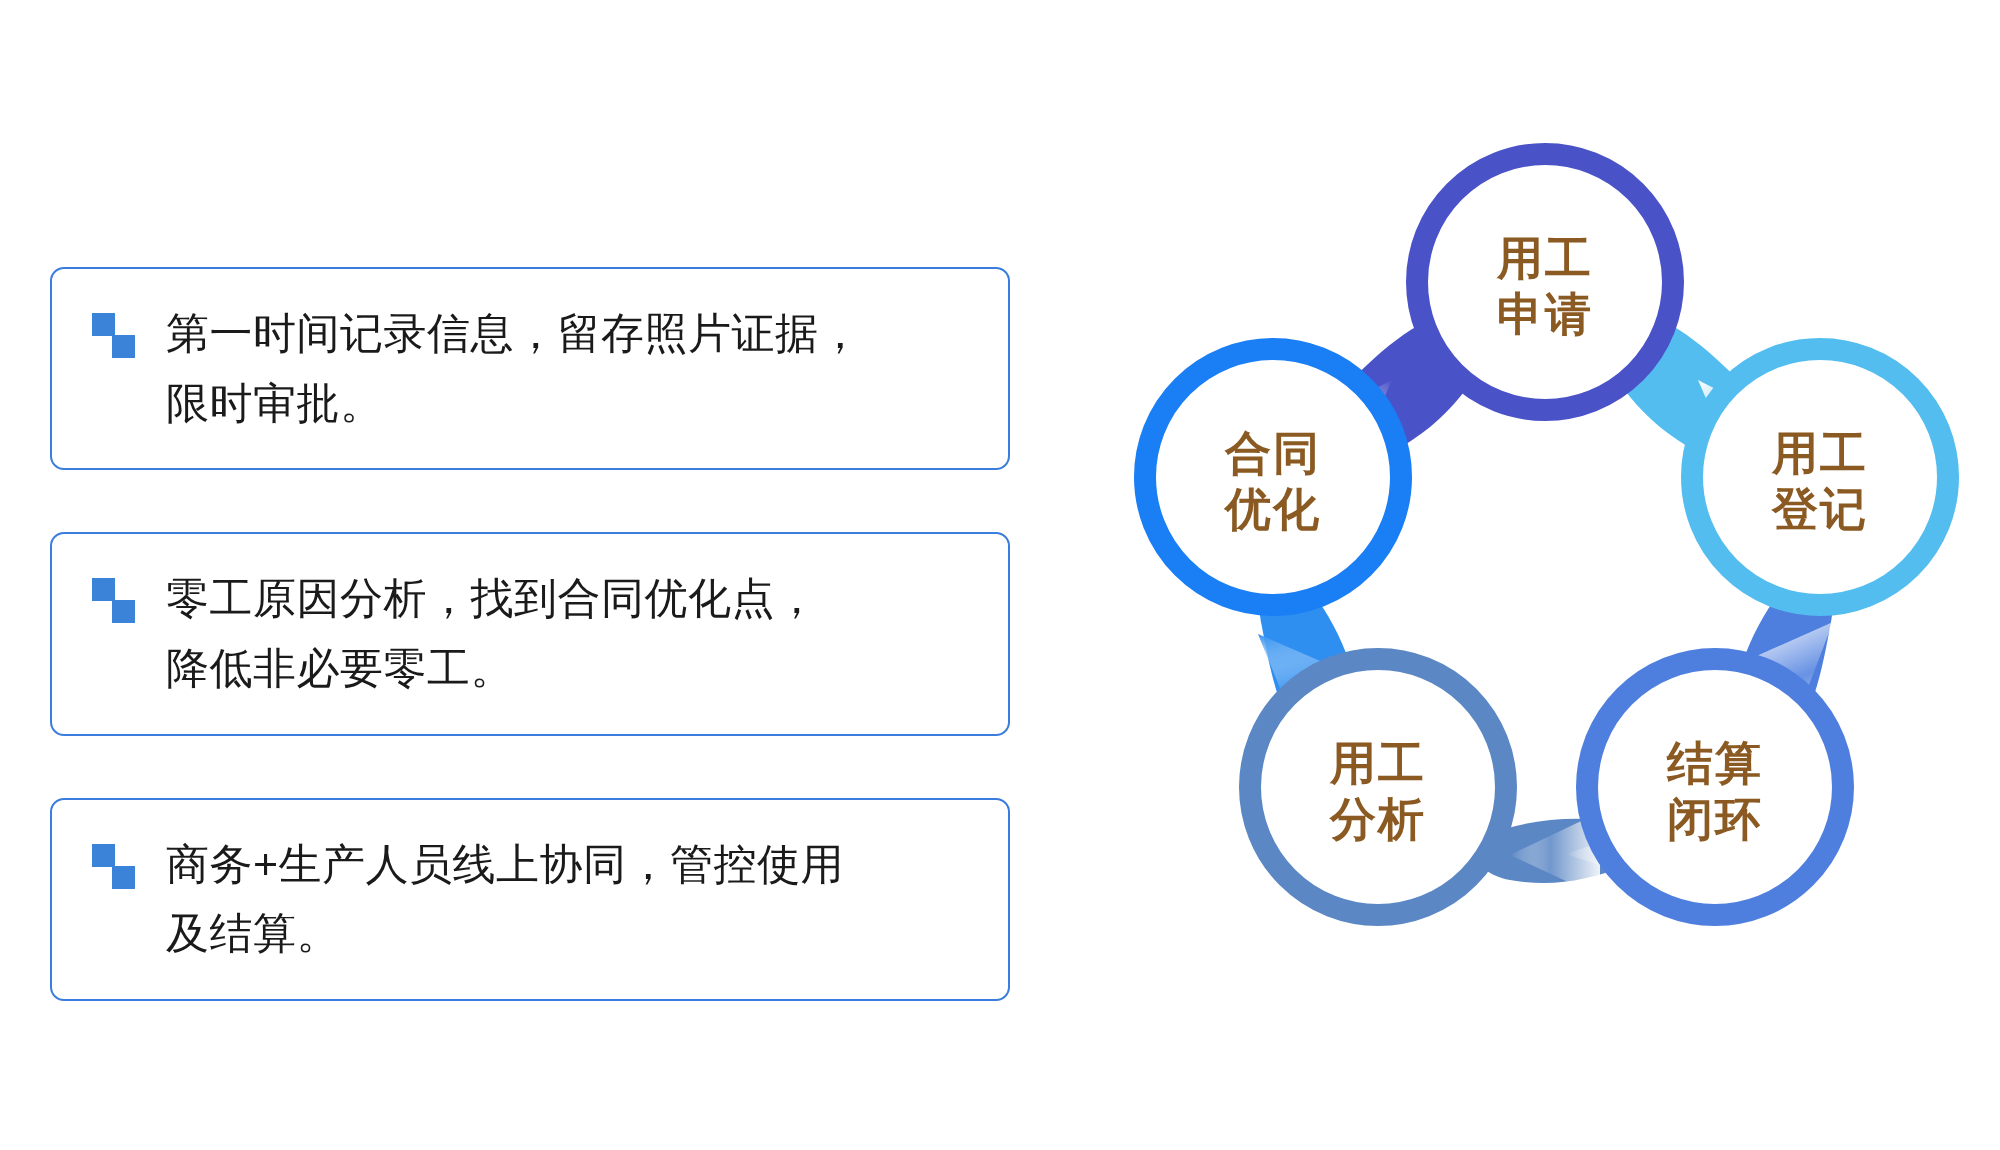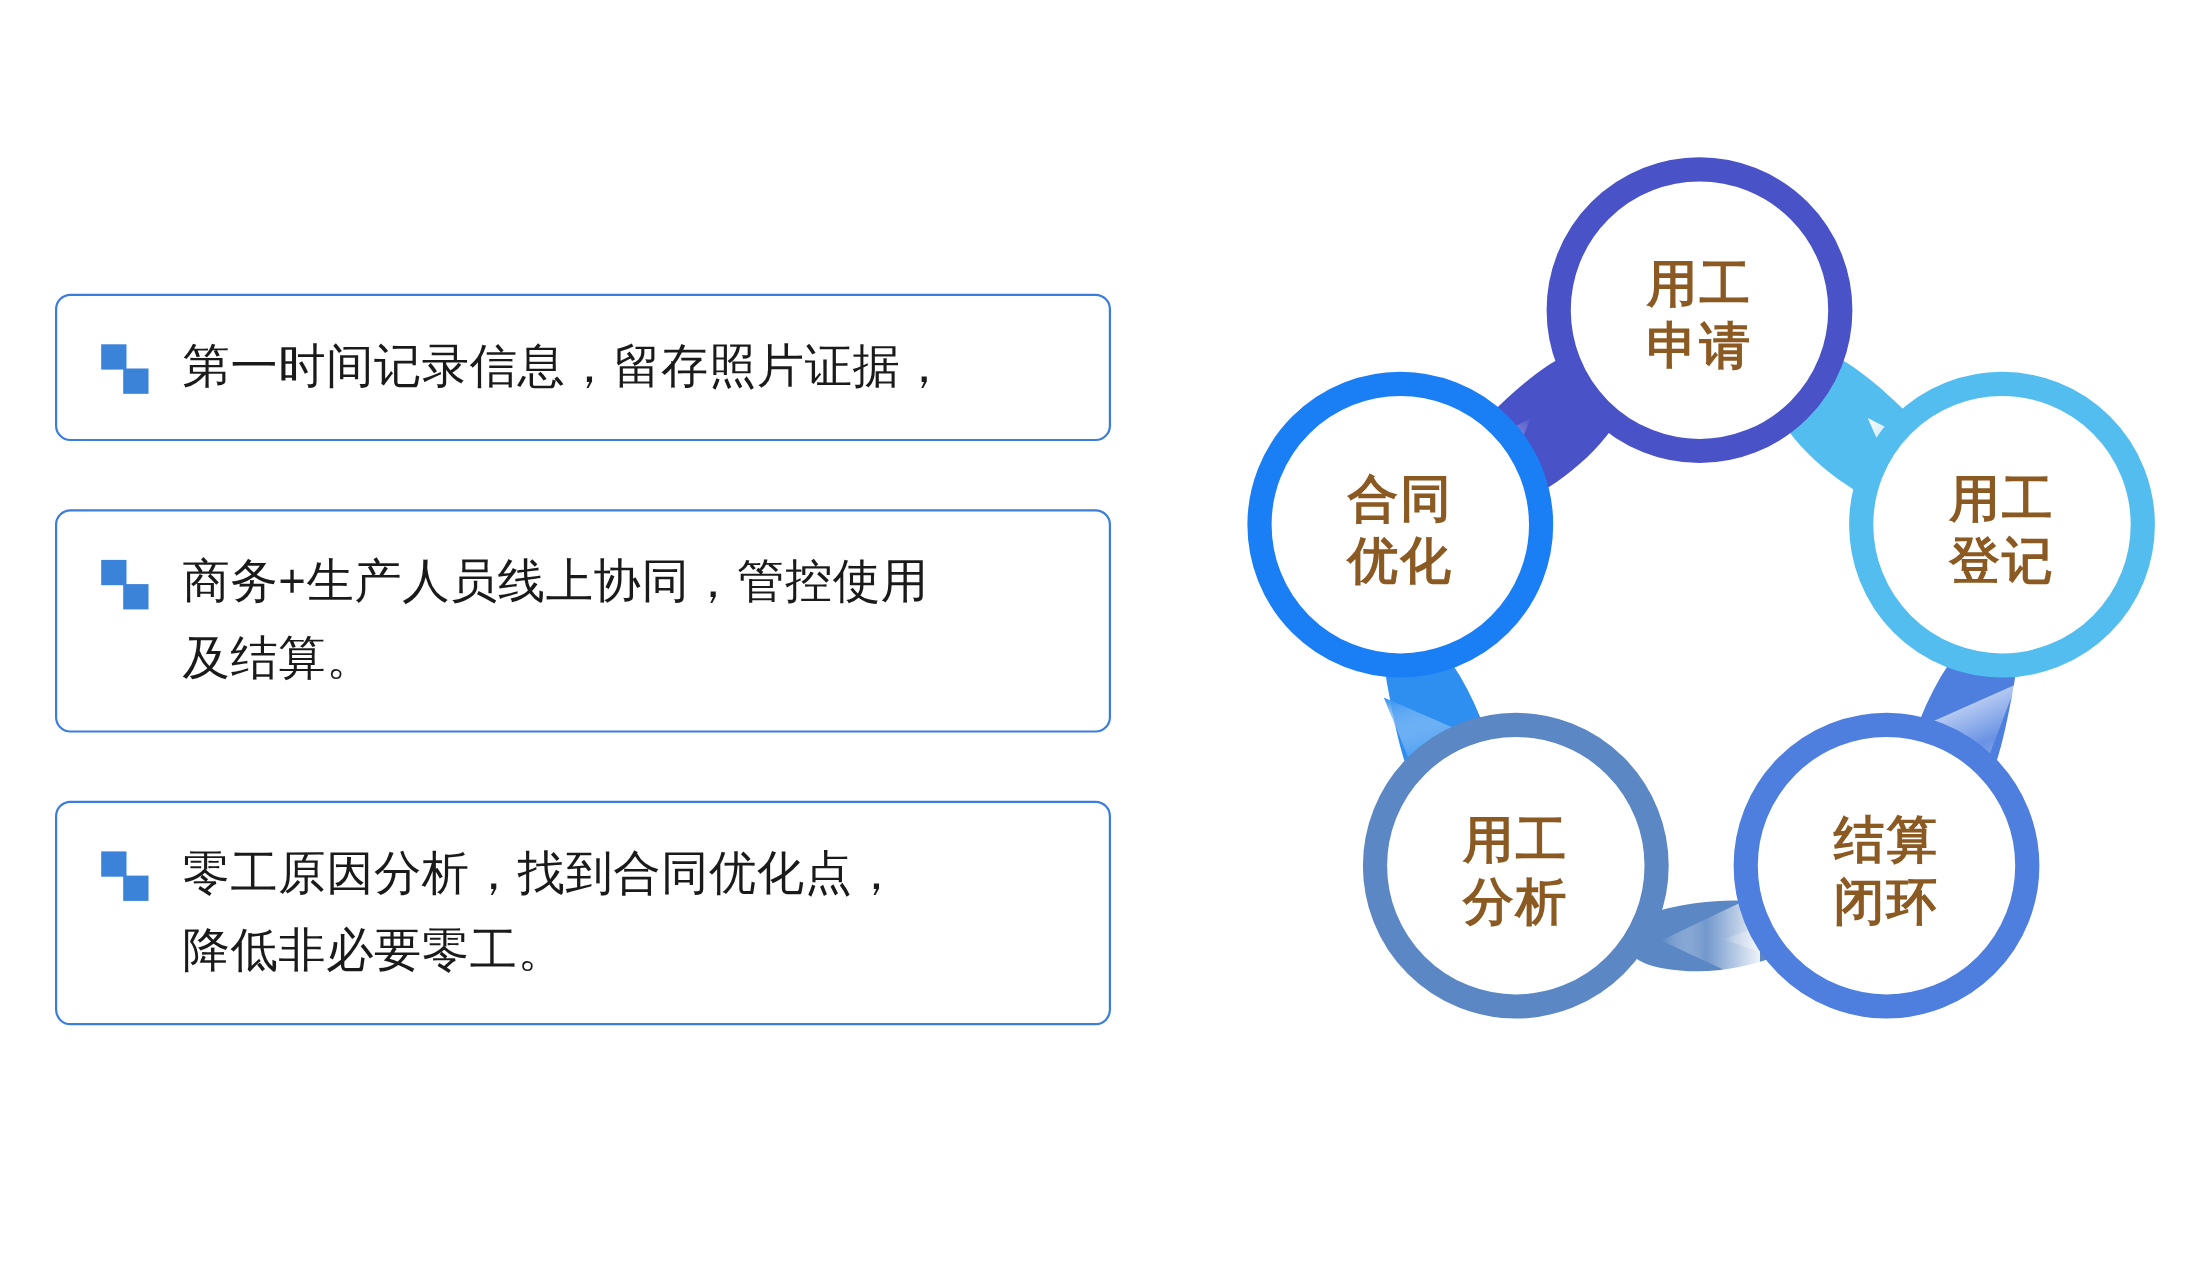--- a/index.html
+++ b/index.html
@@ -100,42 +100,43 @@
 
 <div id="left-panel">
 
   <div class="bullet-card">
     <span class="bullet-icon">
       <span class="sq sq-a"></span>
         <span class="sq sq-b"></span>
     </span>
     <span class="bullet-text">
       <span>第一时间记录信息，留存照片证据，</span><br>
+      <span>限时审批。</span>
     </span>
   </div>
 
   <div class="bullet-card">
     <span class="bullet-icon">
       <span class="sq sq-a"></span>
         <span class="sq sq-b"></span>
     </span>
     <span class="bullet-text">
-      <span>商务+生产人员线上协同，管控使用</span><br>
-      <span>及结算。</span>
+      <span>零工原因分析，找到合同优化点，</span><br>
+      <span>降低非必要零工。</span>
     </span>
   </div>
 
   <div class="bullet-card">
     <span class="bullet-icon">
       <span class="sq sq-a"></span>
         <span class="sq sq-b"></span>
     </span>
     <span class="bullet-text">
-      <span>零工原因分析，找到合同优化点，</span><br>
-      <span>降低非必要零工。</span>
+      <span>商务+生产人员线上协同，管控使用</span><br>
+      <span>及结算。</span>
     </span>
   </div>
 
 </div>
 
 <div id="cycle-diagram">
 <svg viewBox="0 0 830 830" xmlns="http://www.w3.org/2000/svg">
   <defs>
 
     <linearGradient id="g-ca" x1="0" y1="1" x2="1" y2="0">

